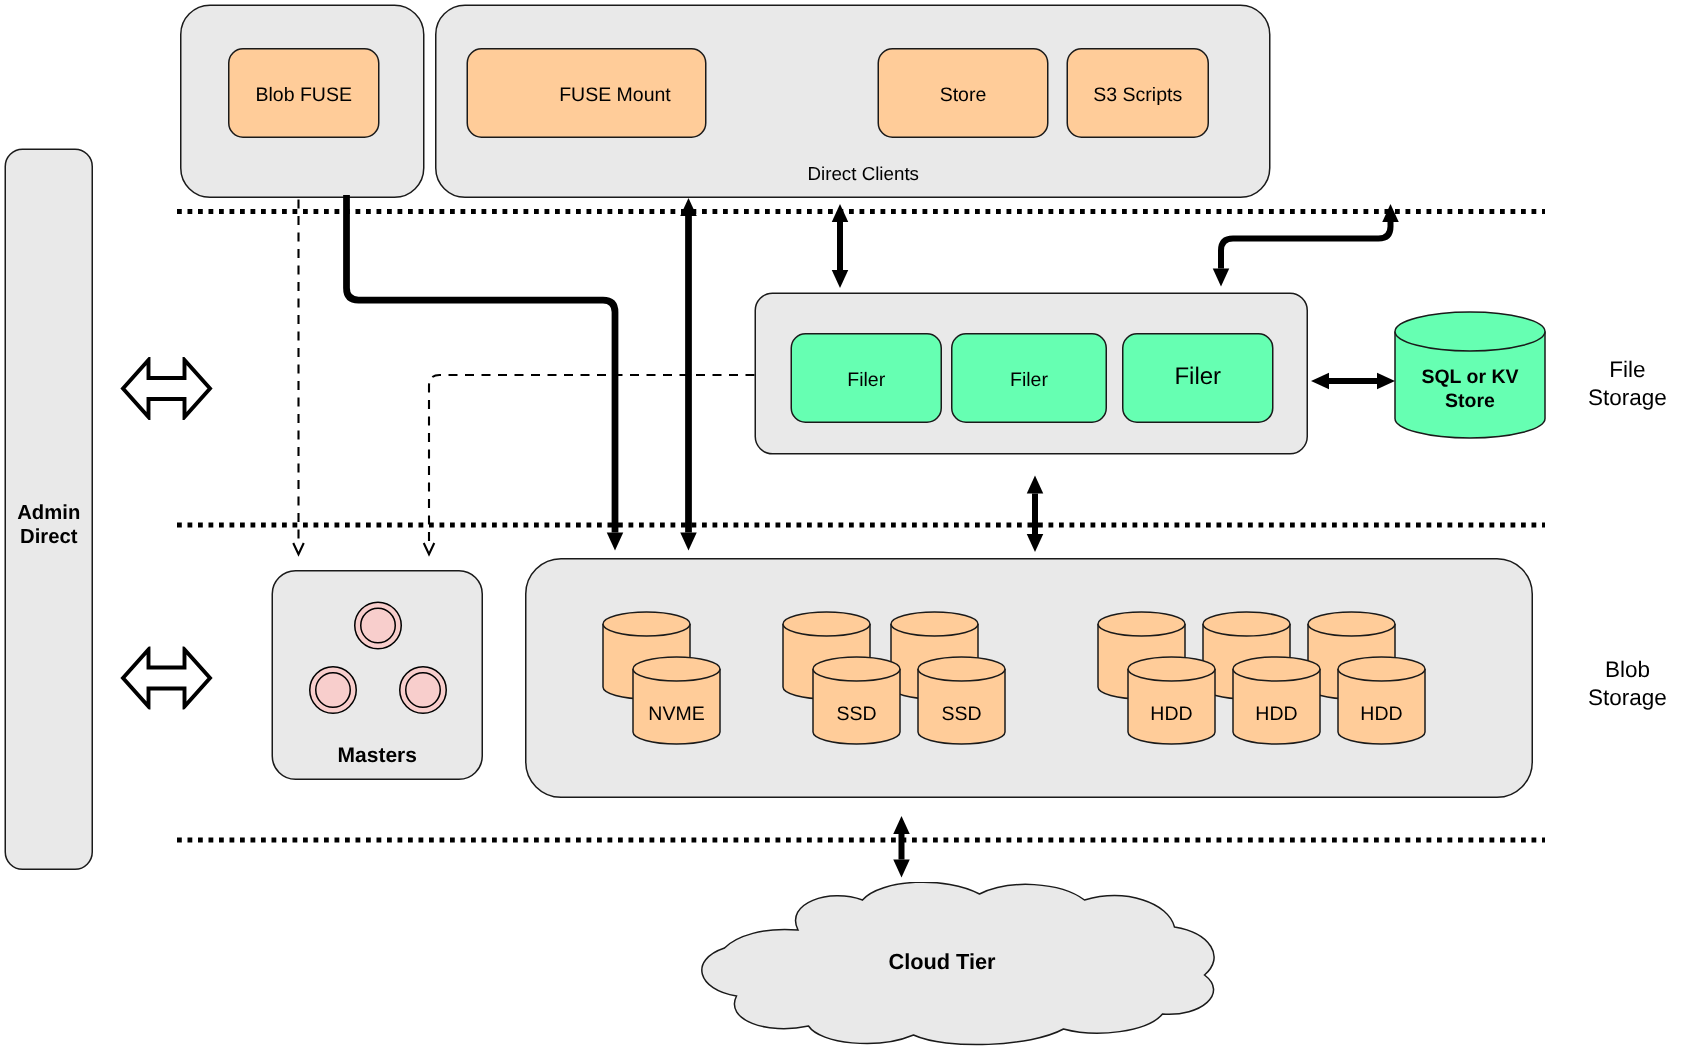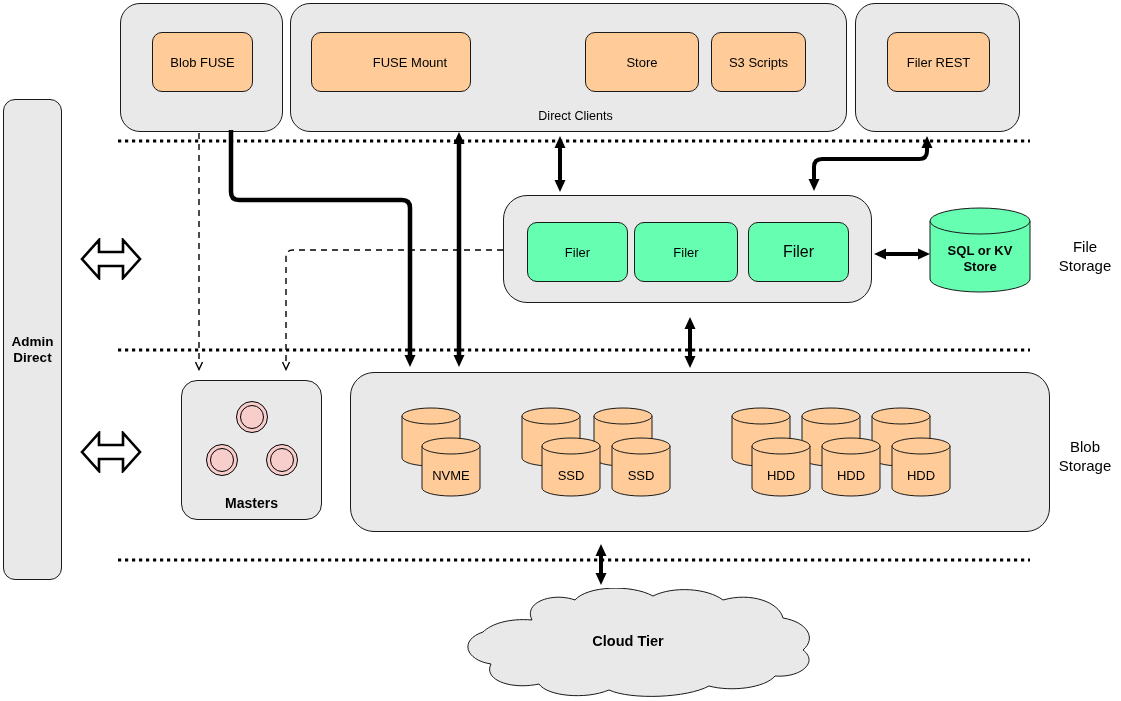--- a/index.html
+++ b/index.html
@@ -58,27 +58,22 @@
     </div>
     <div class="node" style="left:294px;top:28px;width:112px;height:58px;">
       <span>Store</span>
     </div>
     <div class="node" style="left:420px;top:28px;width:93px;height:58px;">
       <span>S3 Scripts</span>
     </div>
     <div class="caption" style="bottom:8px;padding-left:14px;">Direct Clients</div>
   </div>
 
-  <div class="container" style="left:855px;top:3px;width:163px;height:127px;">
-    <div class="node" style="left:31px;top:28px;width:101px;height:58px;">
-      <span>Filer REST</span>
-    </div>
-  </div>
-
-  <div class="container" style="left:503px;top:195px;width:367px;height:106px;border-radius:24px;">
+
+  <div class="container" style="left:503px;top:195px;width:367px;height:106px;border-radius:12px;">
     <div class="node green" style="left:23px;top:26px;width:99px;height:58px;">
       <span>Filer</span>
     </div>
     <div class="node green" style="left:130px;top:26px;width:102px;height:58px;">
       <span>Filer</span>
     </div>
     <div class="node green f3" style="left:244px;top:26px;width:99px;height:58px;">
       <span>Filer</span>
     </div>
   </div>
@@ -101,21 +96,21 @@
       </div>
     <div class="masters-circle" style="left:24px;top:63px;">
         <div class="inner"></div>
       </div>
     <div class="masters-circle" style="left:84px;top:63px;">
         <div class="inner"></div>
       </div>
     <div class="bold-label" style="position:absolute;left:0;right:0;bottom:8px;">Masters</div>
   </div>
 
-  <div class="container" style="left:350px;top:372px;width:670px;height:158px;border-radius:24px;padding-left:28px;">
+  <div class="container" style="left:350px;top:372px;width:670px;height:158px;border-radius:24px;">
 
     <svg class="cyl" style="left:50px;top:34px;" width="60" height="60" viewBox="0 0 60 60">
       <path d="M1 9 V51 A29 8 0 0 0 59 51 V9" fill="#FFCC99" stroke="#1a1a1a"></path>
         <ellipse cx="30" cy="9" rx="29" ry="8" fill="#FFCC99" stroke="#1a1a1a"></ellipse>
       </svg>
     <svg class="cyl" style="left:170px;top:34px;" width="60" height="60" viewBox="0 0 60 60">
       <path d="M1 9 V51 A29 8 0 0 0 59 51 V9" fill="#FFCC99" stroke="#1a1a1a"></path>
         <ellipse cx="30" cy="9" rx="29" ry="8" fill="#FFCC99" stroke="#1a1a1a"></ellipse>
       </svg>
     <svg class="cyl" style="left:242px;top:34px;" width="60" height="60" viewBox="0 0 60 60">

